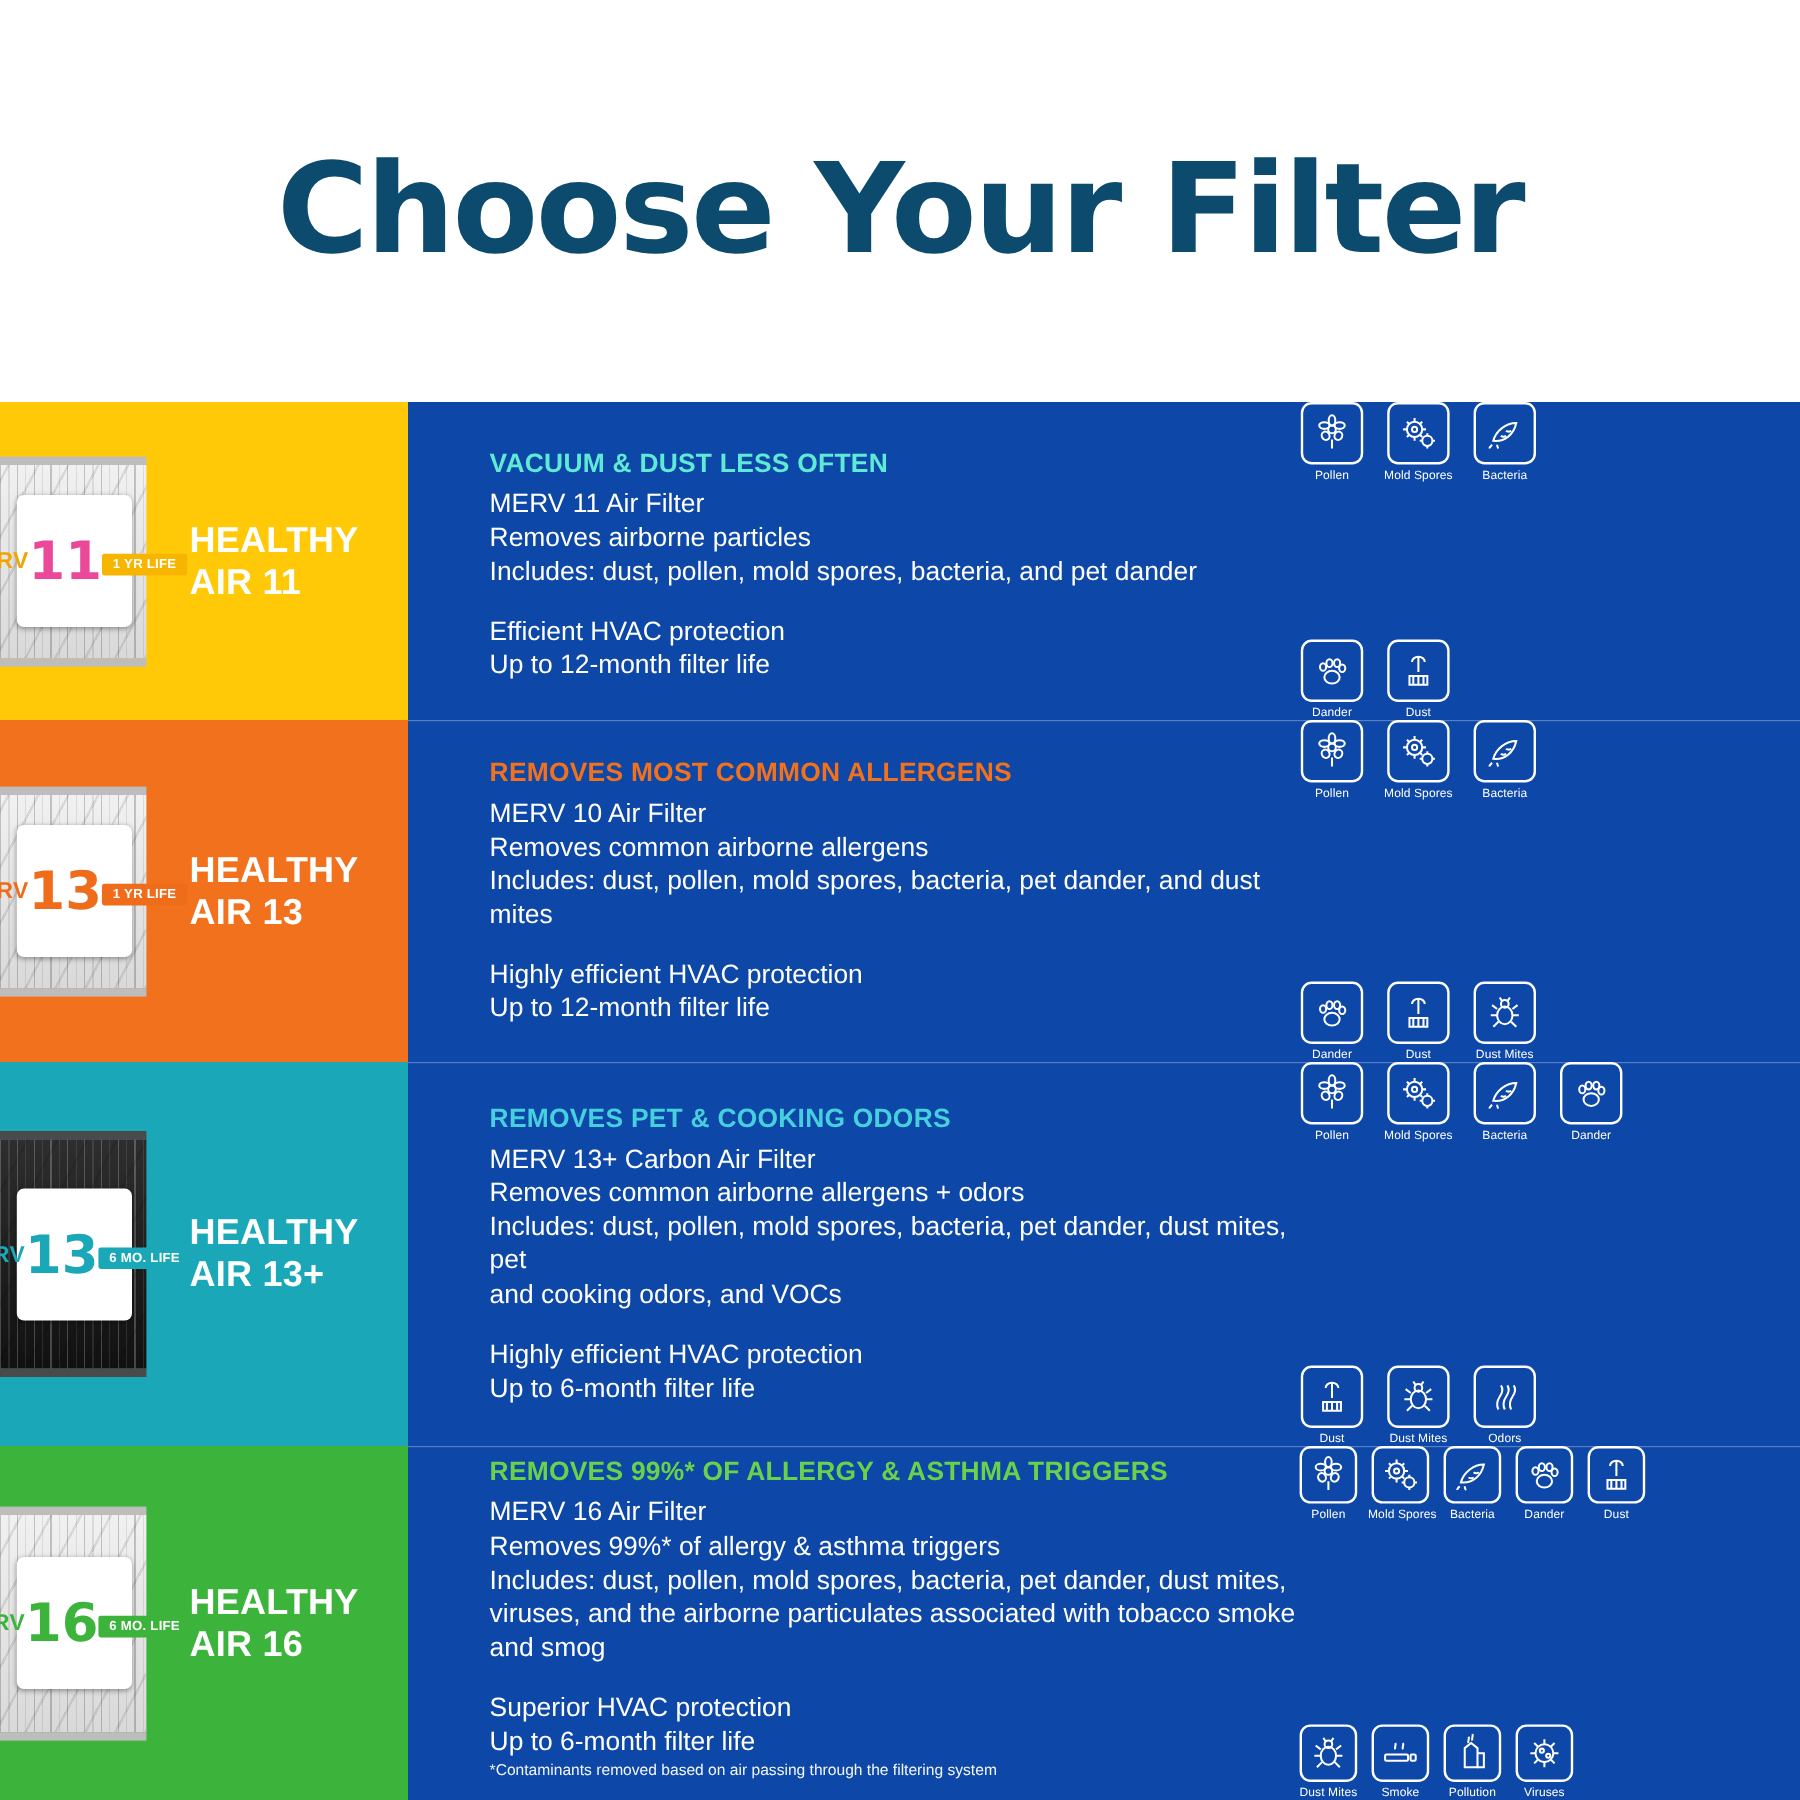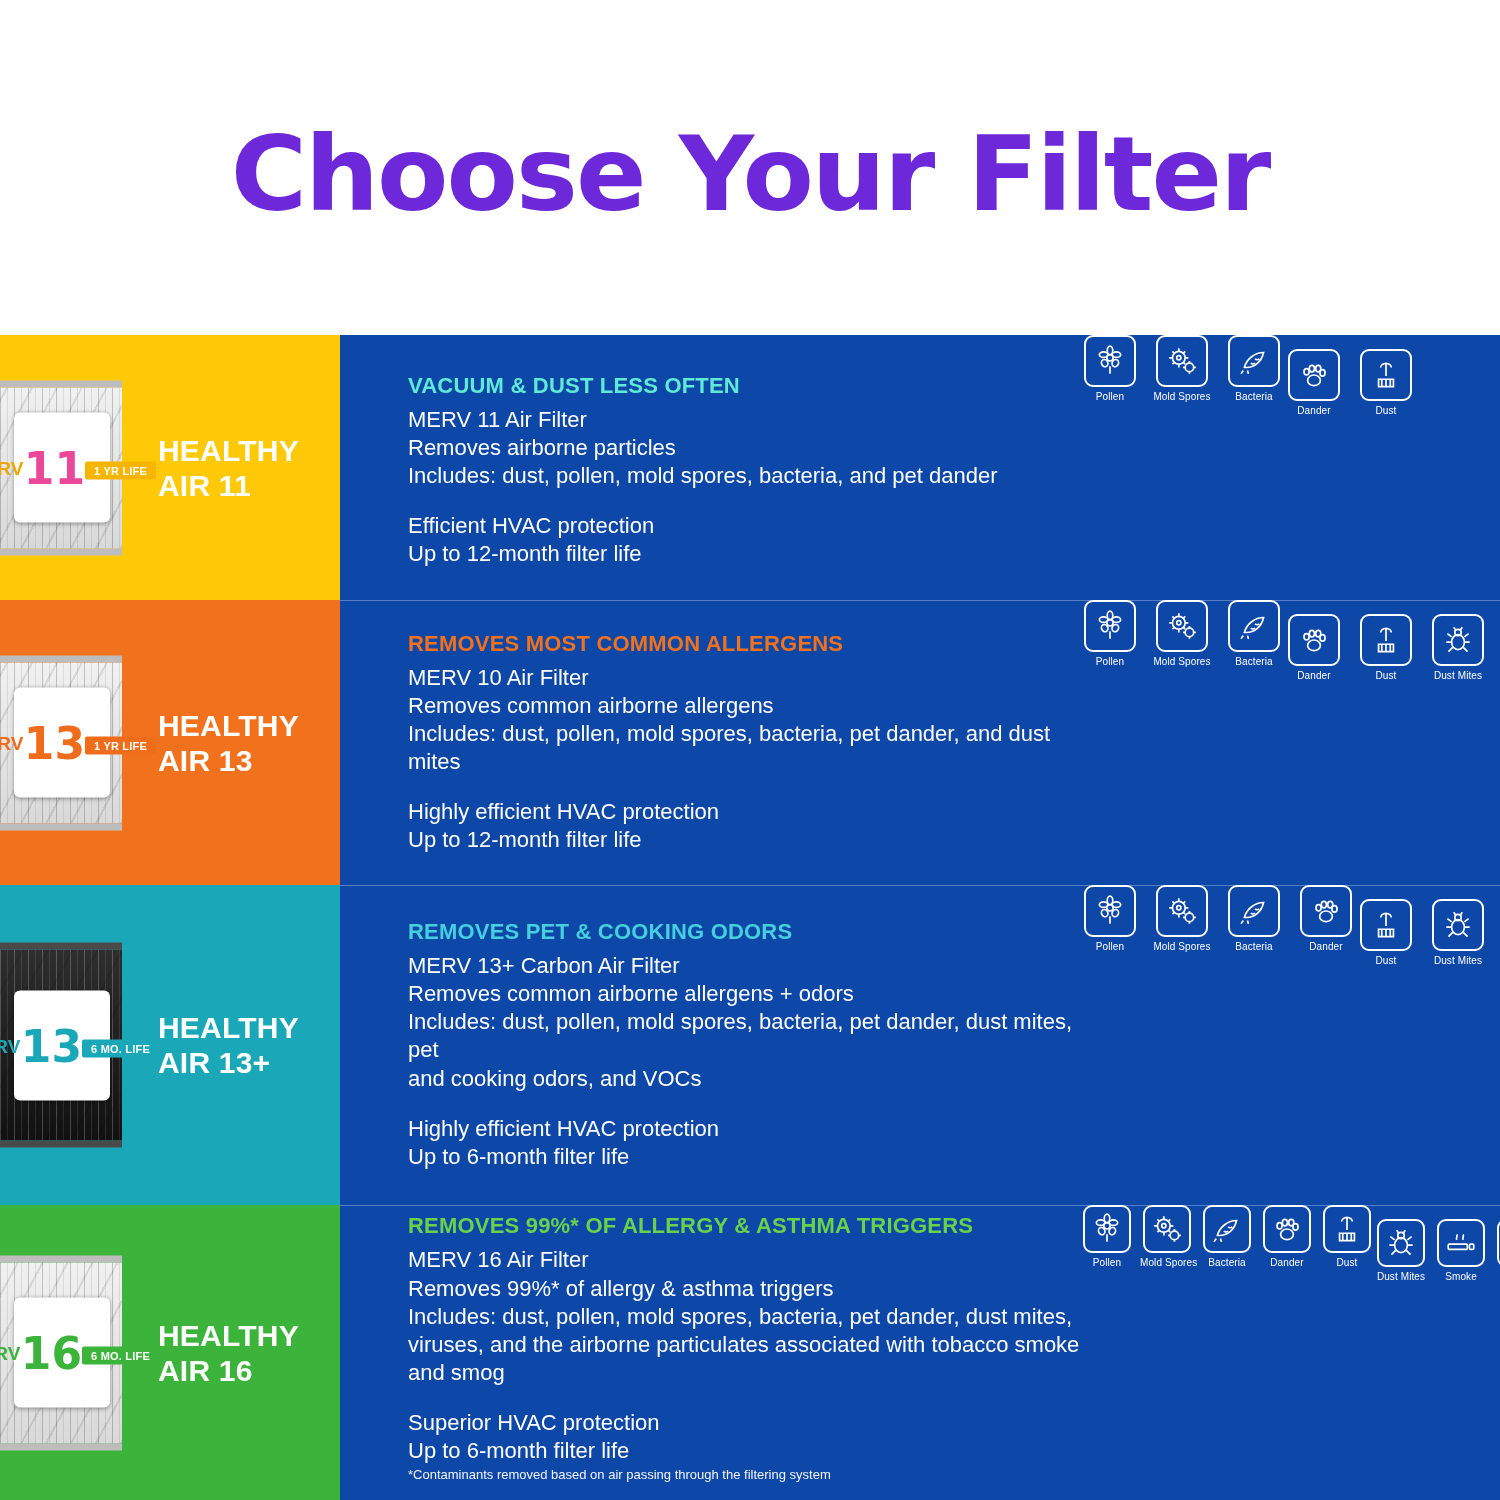--- a/index.html
+++ b/index.html
@@ -22,21 +22,21 @@
     display: flex;
     align-items: center;
     justify-content: center;
     background: #ffffff;
   }
   .header h1 {
     margin: 0;
     font-size: 104px;
     font-weight: 800;
     letter-spacing: -2px;
-    color: #6d28d9;
+    color: #0c4a6e;
     font-family: "DejaVu Sans", sans-serif;
     line-height: 1;
     padding-top: 12px;
   }
 
   
   .rows { display: flex; flex-direction: column; }
   .row {
     display: flex;
     position: relative;
@@ -196,22 +196,22 @@
   }
   .lines { font-size: 22px; line-height: 1.28; font-weight: 400; }
   .lines .gap { height: 22px; }
   .maxw { max-width: 770px; }
 
   
   .icons-col {
     width: 420px;
     flex: 0 0 420px;
     display: flex;
-    flex-direction: row;
-    justify-content: flex-start;
+    flex-direction: column;
+    justify-content: space-between;
     padding-right: 18px;
   }
   .icon-row { display: flex; gap: 12px; justify-content: flex-start; }
   .icon-row + .icon-row { margin-top: 14px; }
   .icon-cell { width: 60px; text-align: center; }
   .icon-box {
     width: 52px; height: 52px;
     margin: 0 auto;
     border: 2px solid #ffffff;
     border-radius: 9px;

